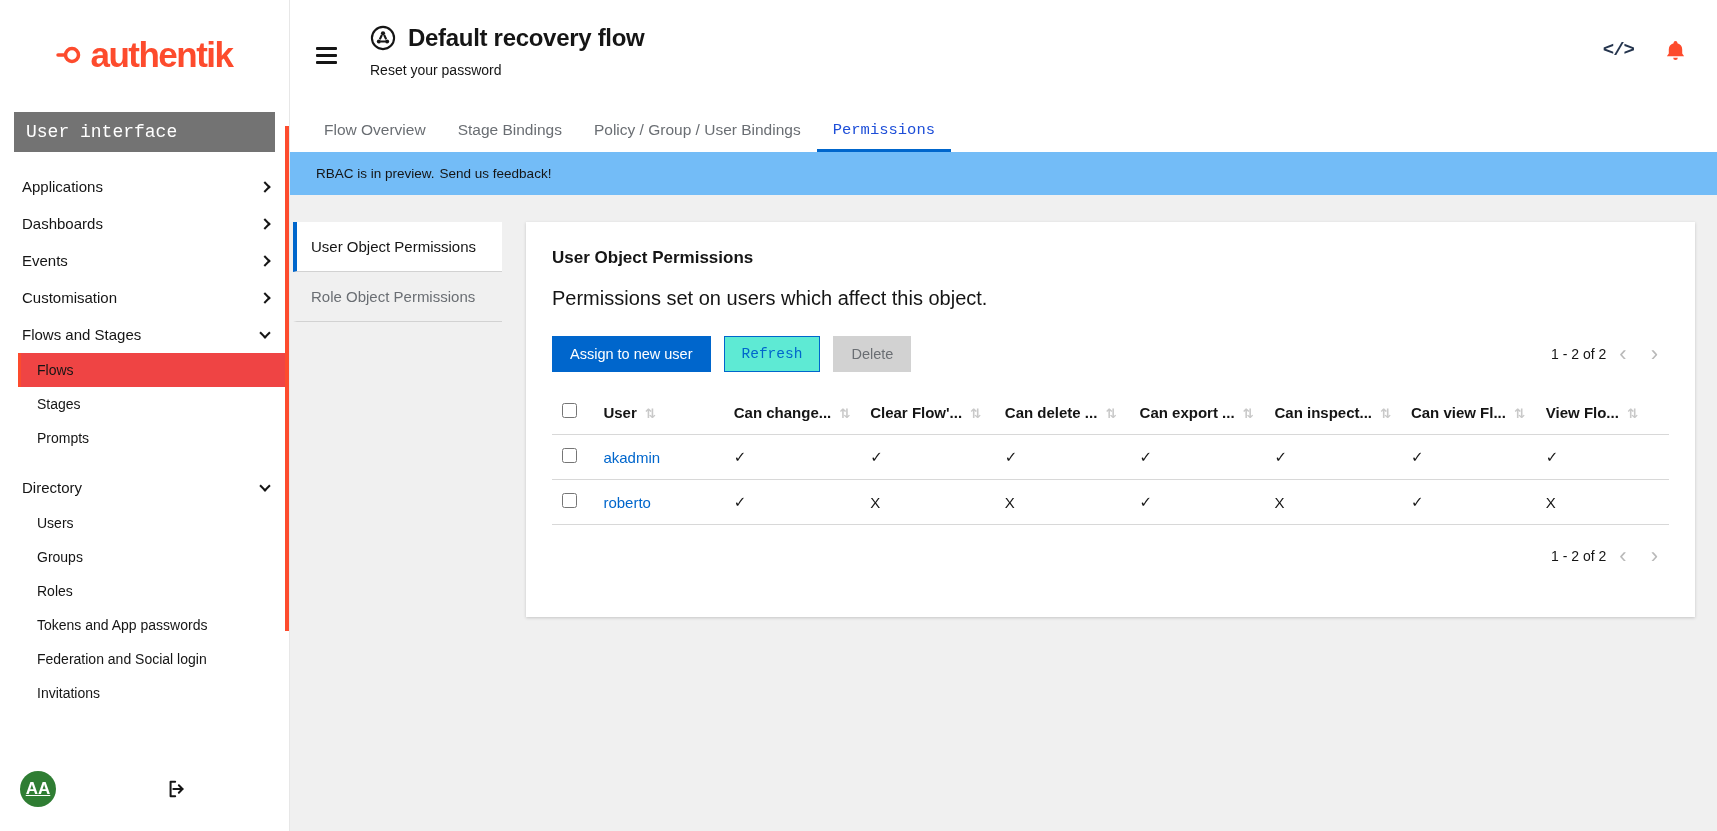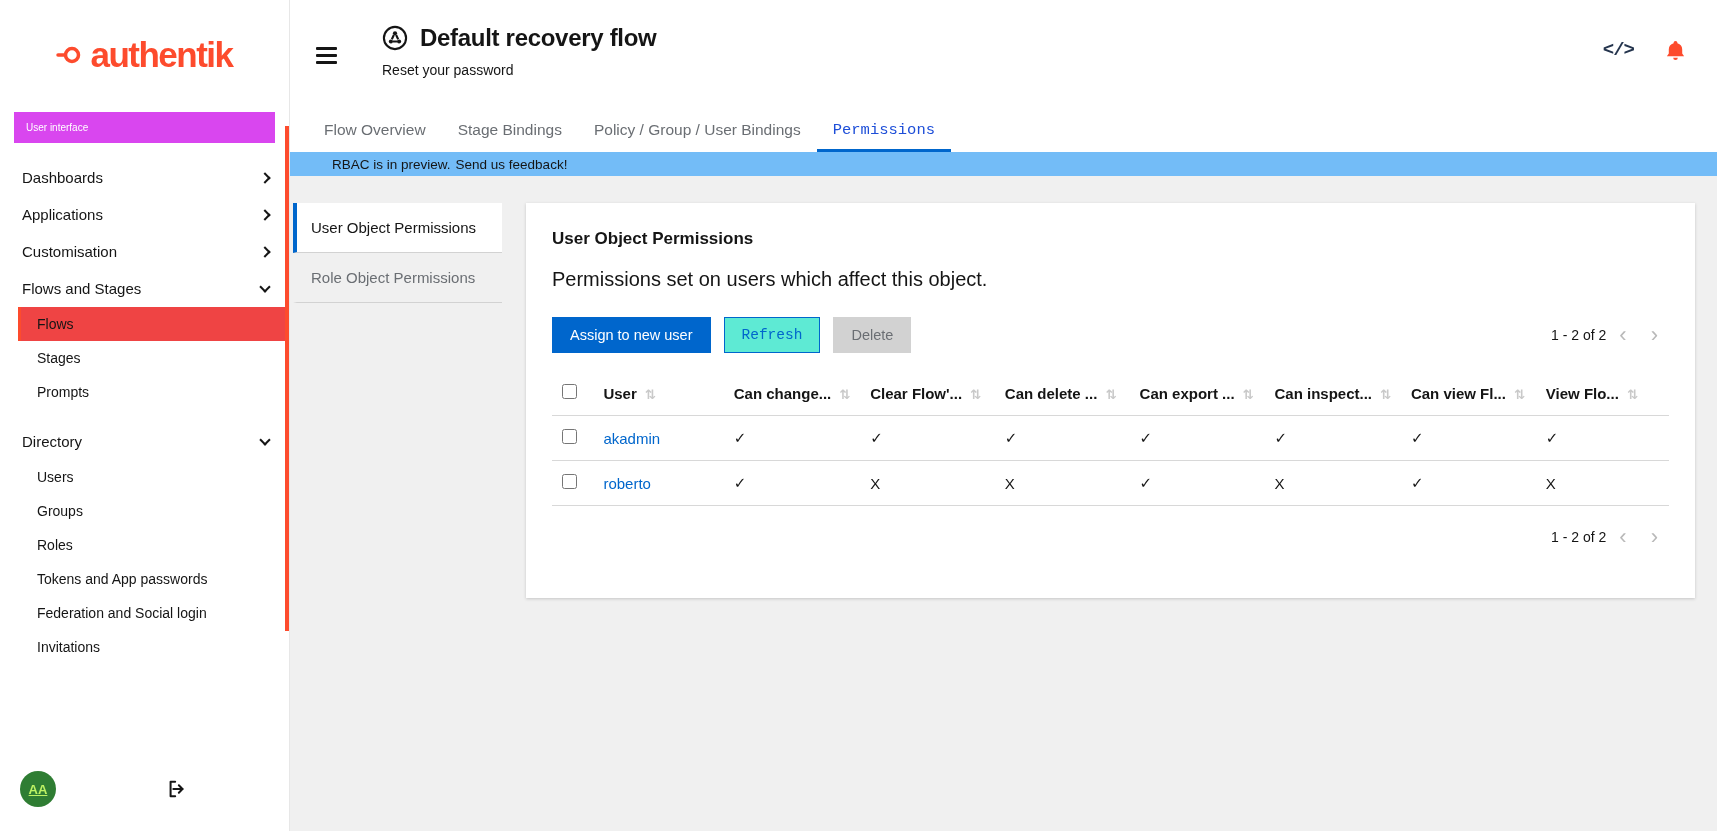--- a/index.html
+++ b/index.html
@@ -5,51 +5,51 @@
   * { margin:0; padding:0; box-sizing:border-box; }
   html,body { width:1717px; height:831px; }
   body { font-family:"Liberation Sans","DejaVu Sans",sans-serif; color:#151515; background:#f0f0f0; overflow:hidden; }
   .app { display:flex; width:100%; height:100%; }
 
   
   .sidebar { width:290px; min-width:290px; background:#fff; display:flex; flex-direction:column; position:relative; border-right:1px solid #e7e7e7; }
   .scroll-accent { position:absolute; right:0; top:126px; width:4px; height:505px; background:#fd4b2d; }
   .logo-wrap { height:110px; display:flex; align-items:center; justify-content:center; gap:4px; cursor:pointer; }
   .logo-text { color:#fd4b2d; font-size:35px; font-weight:bold; letter-spacing:-1.5px; }
-  .ui-btn { margin:2px 14px 16px; background:#d946ef; color:#fff; border:none; font-size:10px; text-align:left; padding:10px 12px; width:calc(100% - 28px); cursor:pointer; font-family:Liberation Sans, sans-serif; }
+  .ui-btn { margin:2px 14px 16px; background:#737373; color:#fff; border:none; font-size:18px; text-align:left; padding:10px 12px; width:calc(100% - 28px); cursor:pointer; font-family:Liberation Mono, monospace; }
   .nav { display:flex; flex-direction:column; }
   .nav-item { display:flex; align-items:center; justify-content:space-between; padding:10px 20px 10px 22px; font-size:15px; cursor:pointer; }
   .chev { width:8px; height:8px; border-right:2px solid #151515; border-bottom:2px solid #151515; display:inline-block; }
   .chev.right { transform:rotate(-45deg); }
   .chev.down { transform:rotate(45deg); margin-top:-4px; }
   .sub-list { display:flex; flex-direction:column; margin:0 0 14px 18px; }
   .sub-item { font-size:14px; padding:9px 16px; border-left:3px solid transparent; cursor:pointer; }
   .sub-item.selected { background:#ef4444; border-left-color:#fd4b2d; }
   .sidebar-bottom { margin-top:auto; display:flex; align-items:center; padding:14px 20px 24px; }
-  .avatar { width:36px; height:36px; border-radius:50%; background:#2f7d33; color:#bef264; font-size:13px; font-weight:bold; display:flex; align-items:center; justify-content:center; cursor:pointer;text-decoration:underline; }
+  .avatar { width:36px; height:36px; border-radius:50%; background:#2f7d33; color:#ffffff; font-size:17px; font-weight:bold; display:flex; align-items:center; justify-content:center; cursor:pointer;text-decoration:underline; }
   .logout { margin-left:110px; cursor:pointer; display:flex; }
 
   
   .main { flex:1; display:flex; flex-direction:column; min-width:0; }
   .topbar { background:#fff; height:110px; display:flex; padding:0 30px 0 26px; }
   .hamburger { width:21px; margin-top:47px; cursor:pointer; height:20px; }
   .hamburger span { display:block; height:2.5px; background:#151515; margin-bottom:4.5px; border-radius:1px; }
-  .title-block { margin-left:44px; margin-top:24px; }
+  .title-block { margin-left:32px; margin-top:24px; }
   .title-row { display:flex; align-items:center; gap:11px; }
   .page-title { font-size:24px; font-weight:bold; letter-spacing:-0.3px; }
   .page-subtitle { font-size:14px; margin-top:10px; margin-left:1px; }
   .topbar-right { margin-left:auto; display:flex; align-items:center; gap:30px; margin-top:30px; height:40px; }
   .code-icon { font-size:19px; font-weight:bold; color:#24344d; letter-spacing:-1px; cursor:pointer; font-family:"Liberation Mono","DejaVu Sans Mono",monospace; }
   .bell-btn { cursor:pointer; display:flex; }
 
   .tabs { background:#fff; display:flex; padding-left:18px; height:42px; }
   .tab { padding:0 16px; font-size:15.5px; color:#6a6e73; display:flex; align-items:center; border-bottom:3px solid transparent; cursor:pointer; white-space:nowrap; }
   .tab.active { color:#1d4ed8; border-bottom-color:#0066cc;font-family:Liberation Mono, monospace; }
 
-  .banner { background:#73bcf7; height:24px; display:flex; align-items:center; padding-left:42px; font-size:13.5px; color:#151515; }
+  .banner { background:#73bcf7; height:43px; display:flex; align-items:center; padding-left:26px; font-size:13.5px; color:#151515; }
   .banner a { color:#151515; margin-left:5px; cursor:pointer; }
 
   
   .content { flex:1; display:flex; align-items:flex-start; padding:27px 22px 0 3px; background:#f0f0f0; min-height:0; }
   .side-tabs { width:209px; min-width:209px; display:flex; flex-direction:column; }
   .side-tab { padding:16px 14px; font-size:15px; color:#6a6e73; border-left:4px solid transparent; border-bottom:1px solid #d2d2d2; cursor:pointer; background:transparent; }
   .side-tab.active { background:#fff; color:#151515; border-left-color:#0066cc; }
 
   .card { flex:1; background:#fff; margin-left:24px; box-shadow:0 1px 3px rgba(3,3,3,.18); padding:26px 26px 50px; }
   .card-title { font-size:17px; font-weight:bold; }
@@ -85,25 +85,29 @@
         <path d="M2 13h6"></path>
           <circle cx="16" cy="13" r="6.5"></circle>
       </svg>
       <span class="logo-text">authentik</span>
     </div>
 
     <button class="ui-btn">User interface</button>
 
     <nav class="nav">
       <div class="nav-item">
+        <span>Applications</span>
+        <span class="chev right"></span>
+      </div>
+      <div class="nav-item">
         <span>Dashboards</span>
         <span class="chev right"></span>
       </div>
       <div class="nav-item">
-        <span>Applications</span>
+        <span>Events</span>
         <span class="chev right"></span>
       </div>
       <div class="nav-item">
         <span>Customisation</span>
         <span class="chev right"></span>
       </div>
 
       <div class="nav-item">
         <span>Flows and Stages</span>
         <span class="chev down"></span>

